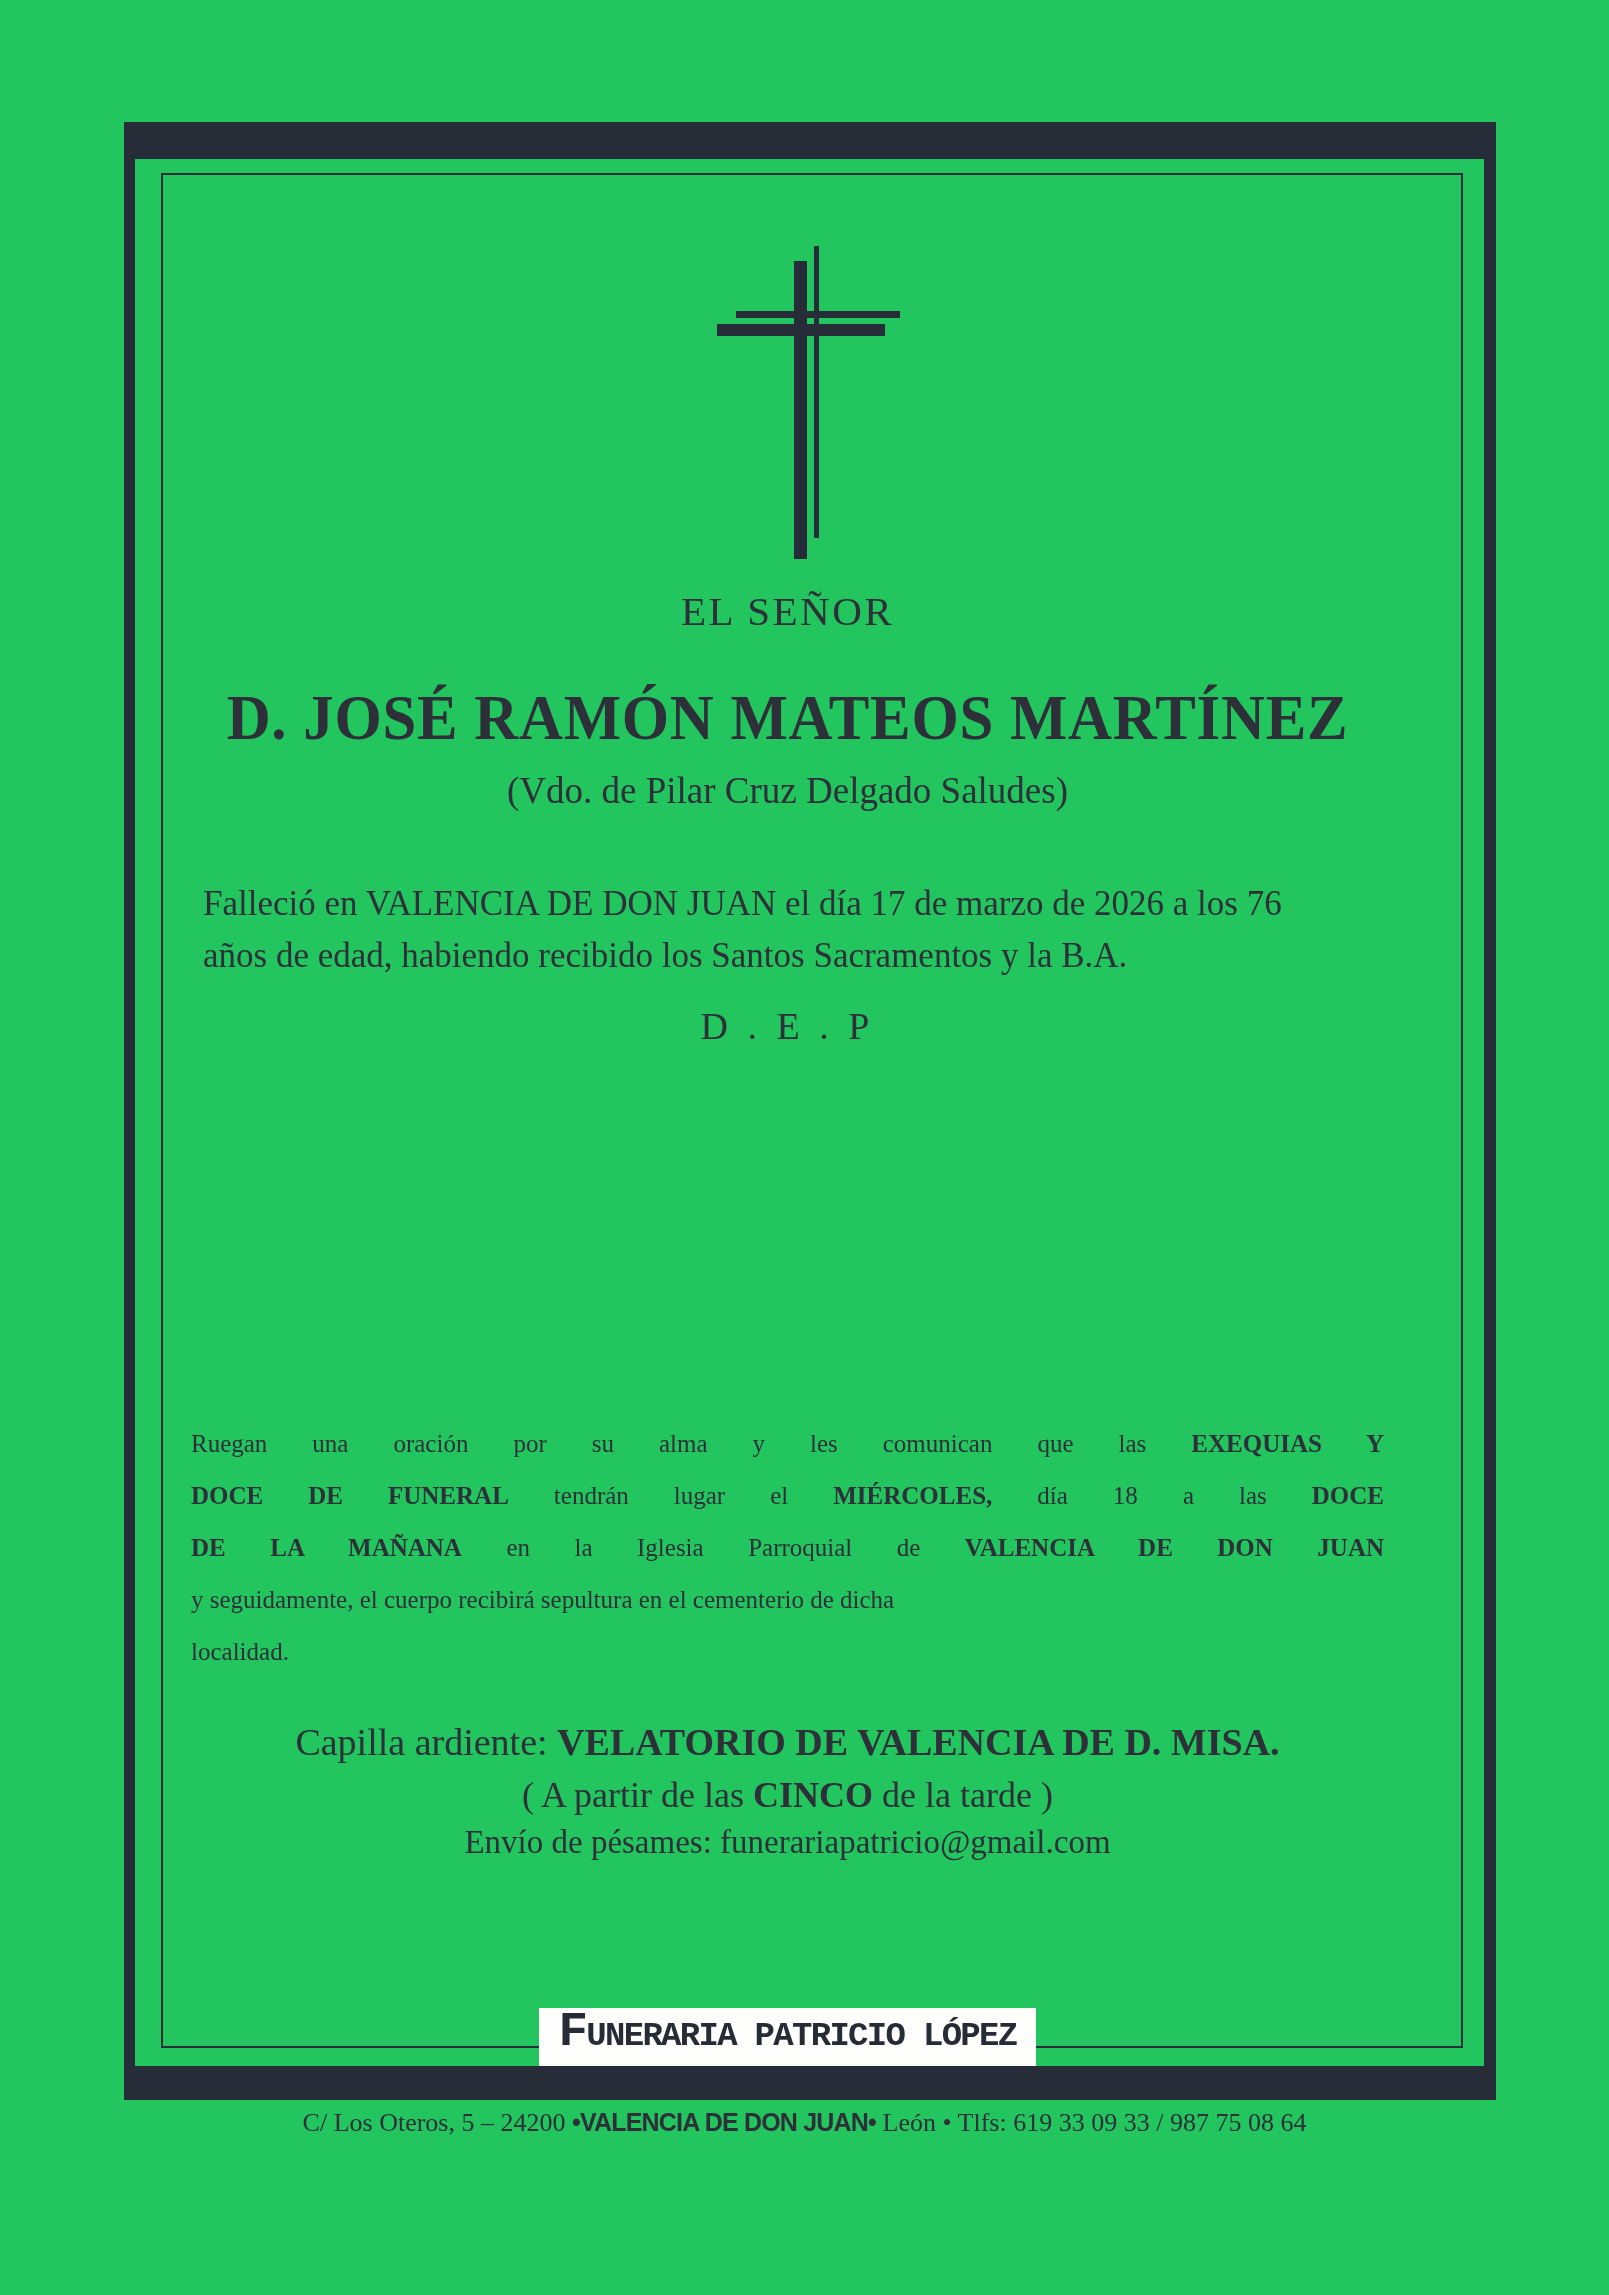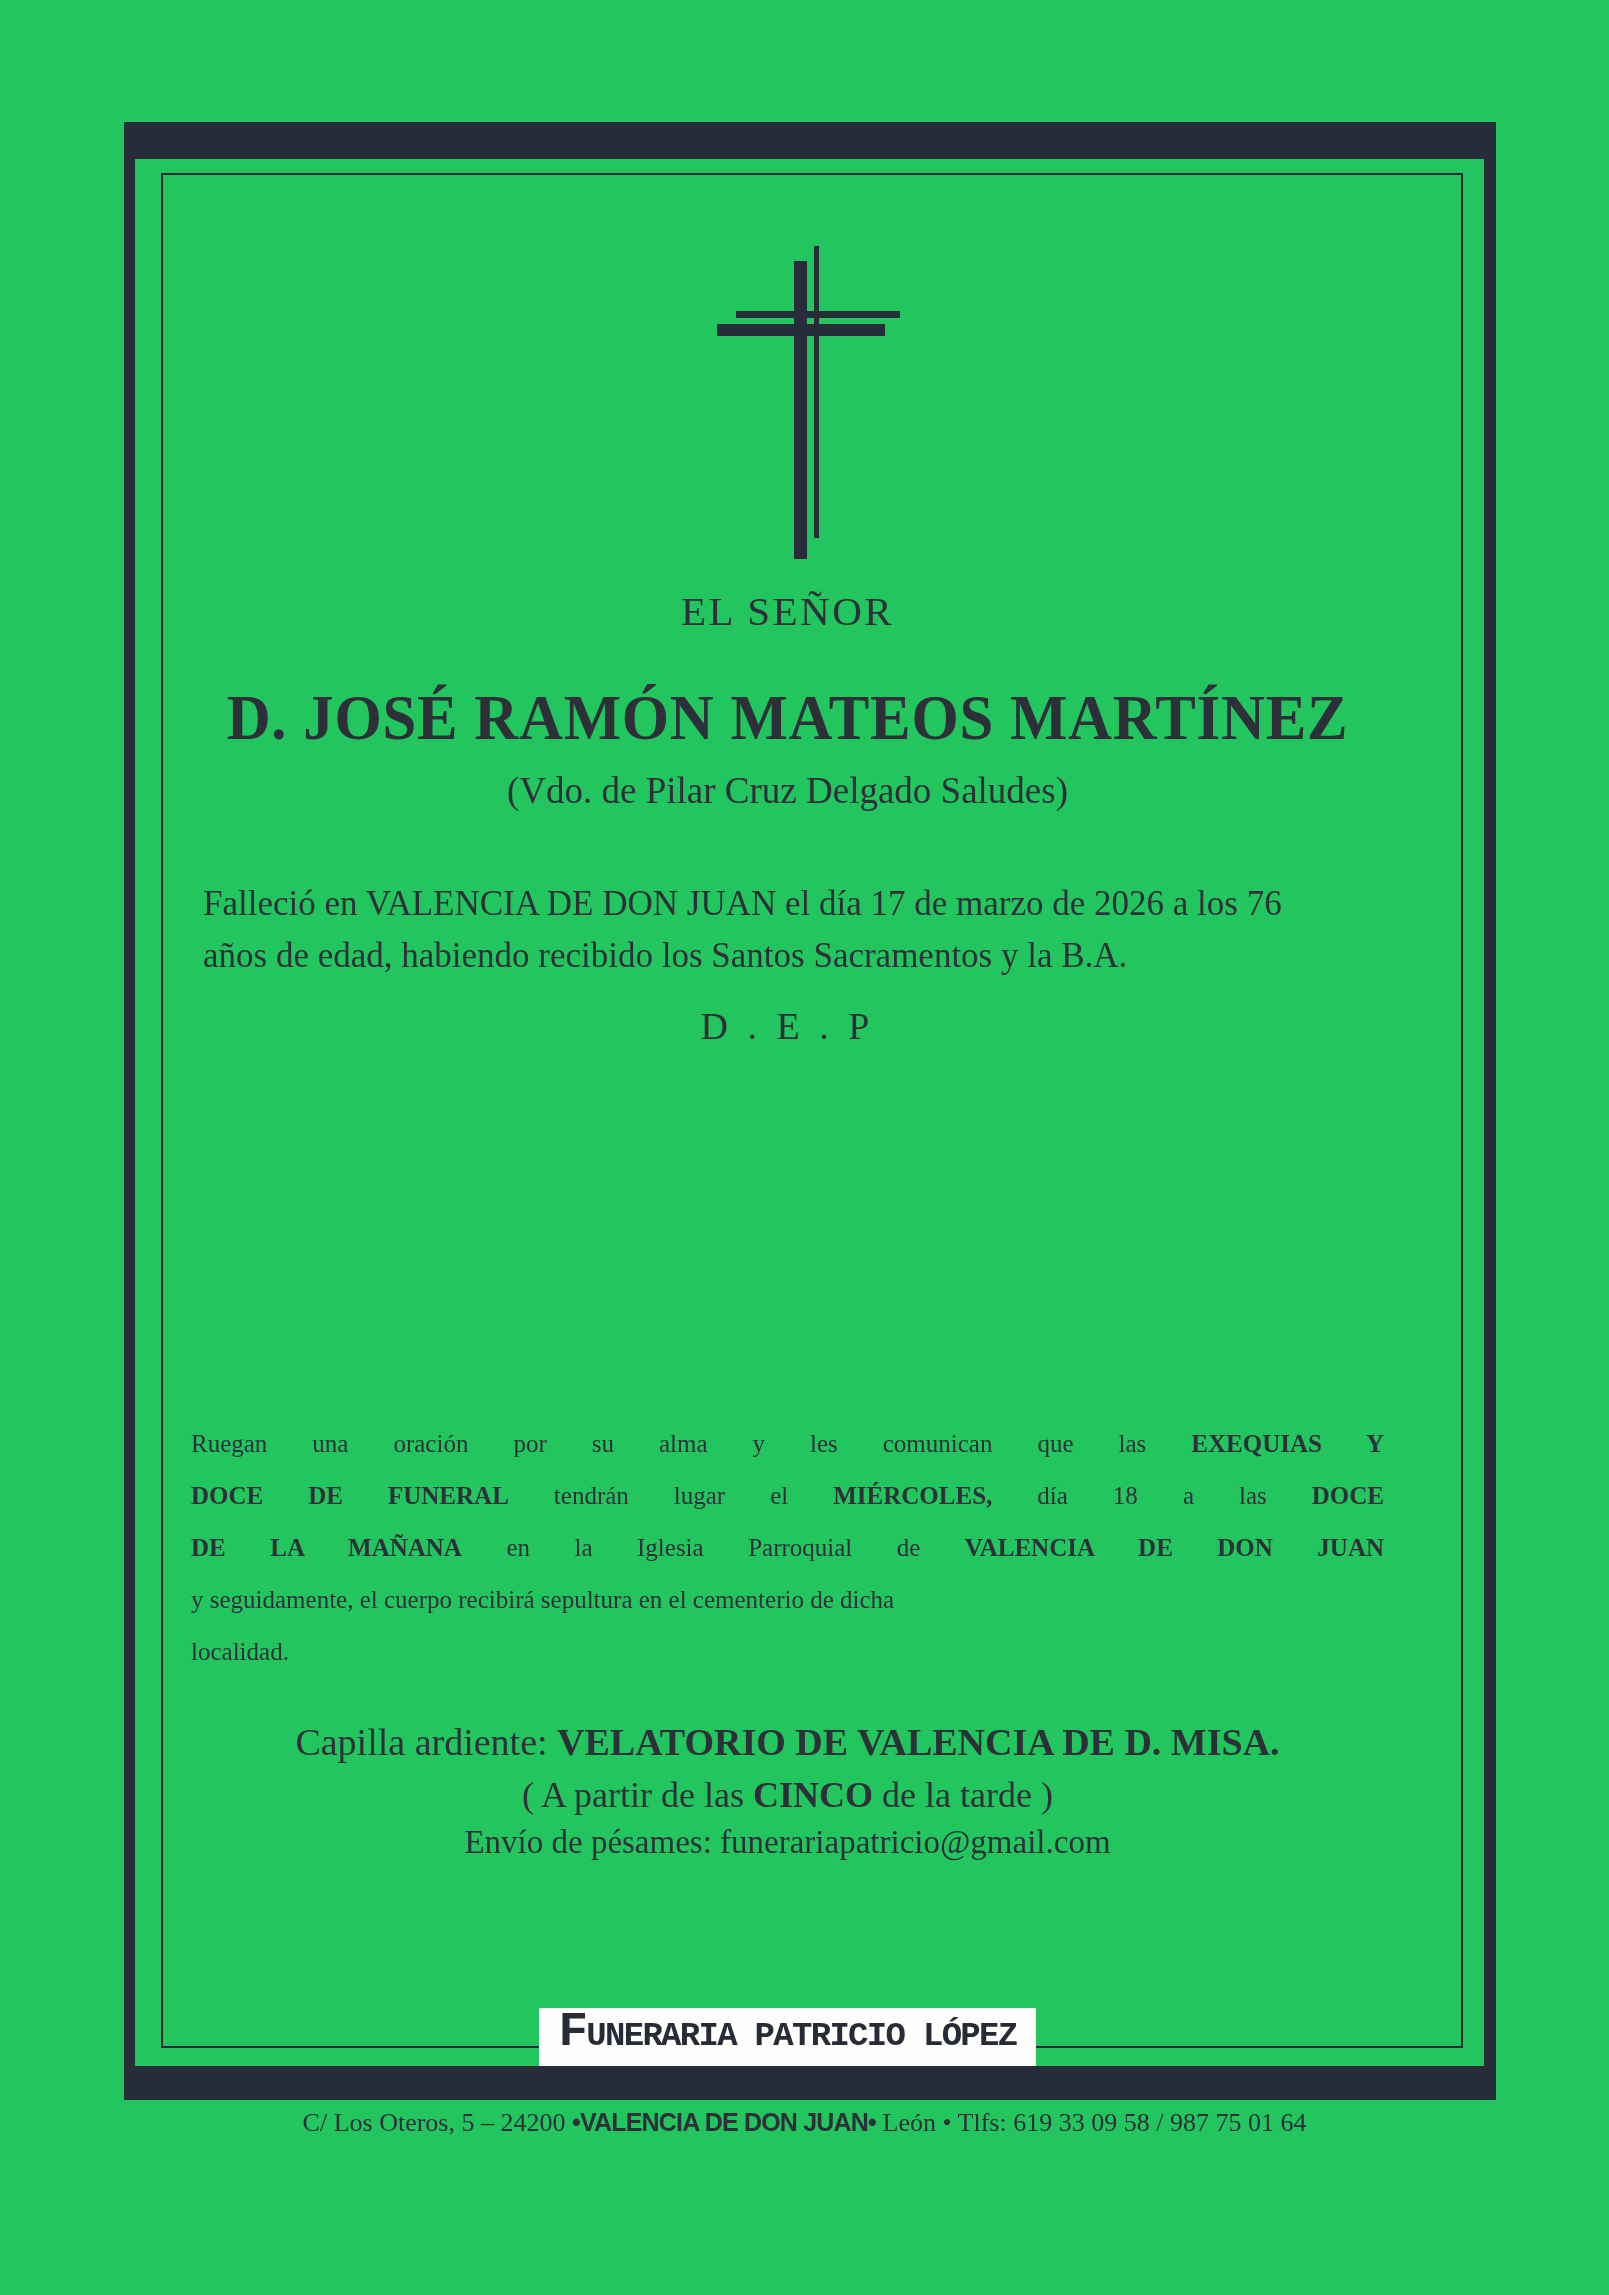--- a/index.html
+++ b/index.html
@@ -101,16 +101,16 @@
   <div class="tline center wake"><span>Capilla ardiente: </span><span class="b">VELATORIO DE VALENCIA DE D. MISA.</span></div>
 
   <div class="tline center wake-time"><span>( A partir de las </span><span class="b">CINCO</span><span> de la tarde )</span></div>
 
   <div class="tline center condolences">Envío de pésames: funerariapatricio@gmail.com</div>
 
   <div class="fh-row">
     <span class="fh"><span class="fh-initial">F</span><span class="fh-rest">UNERARIA PATRICIO LÓPEZ</span></span>
   </div>
 
-  <div class="address"><span>C/ Los Oteros, 5 – 24200 </span><span class="cond">•VALENCIA DE DON JUAN•</span><span> León • Tlfs: 619 33 09 58 / 987 75 01 64</span></div>
+  <div class="address"><span>C/ Los Oteros, 5 – 24200 </span><span class="cond">•VALENCIA DE DON JUAN•</span><span> León • Tlfs: 619 33 09 33 / 987 75 08 64</span></div>
 
 </div>
 
 
 </body></html>

